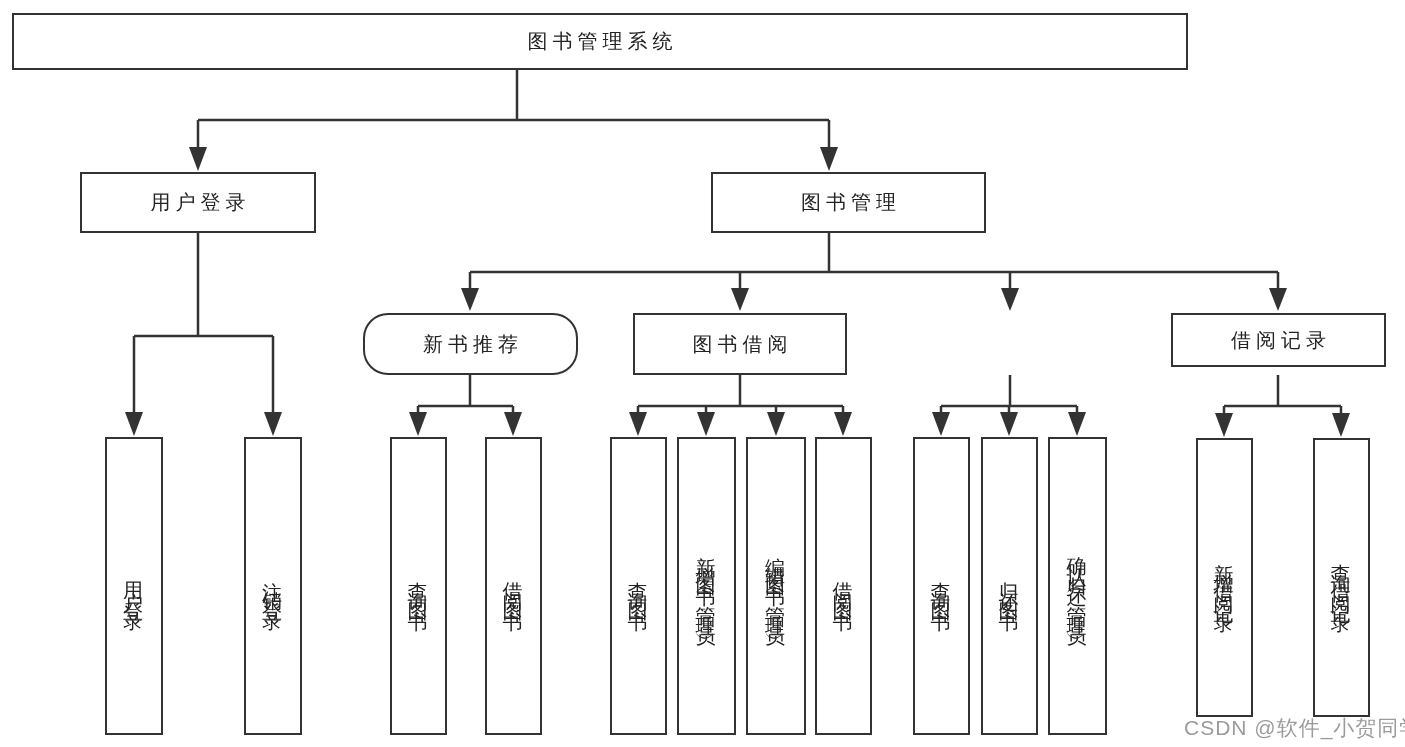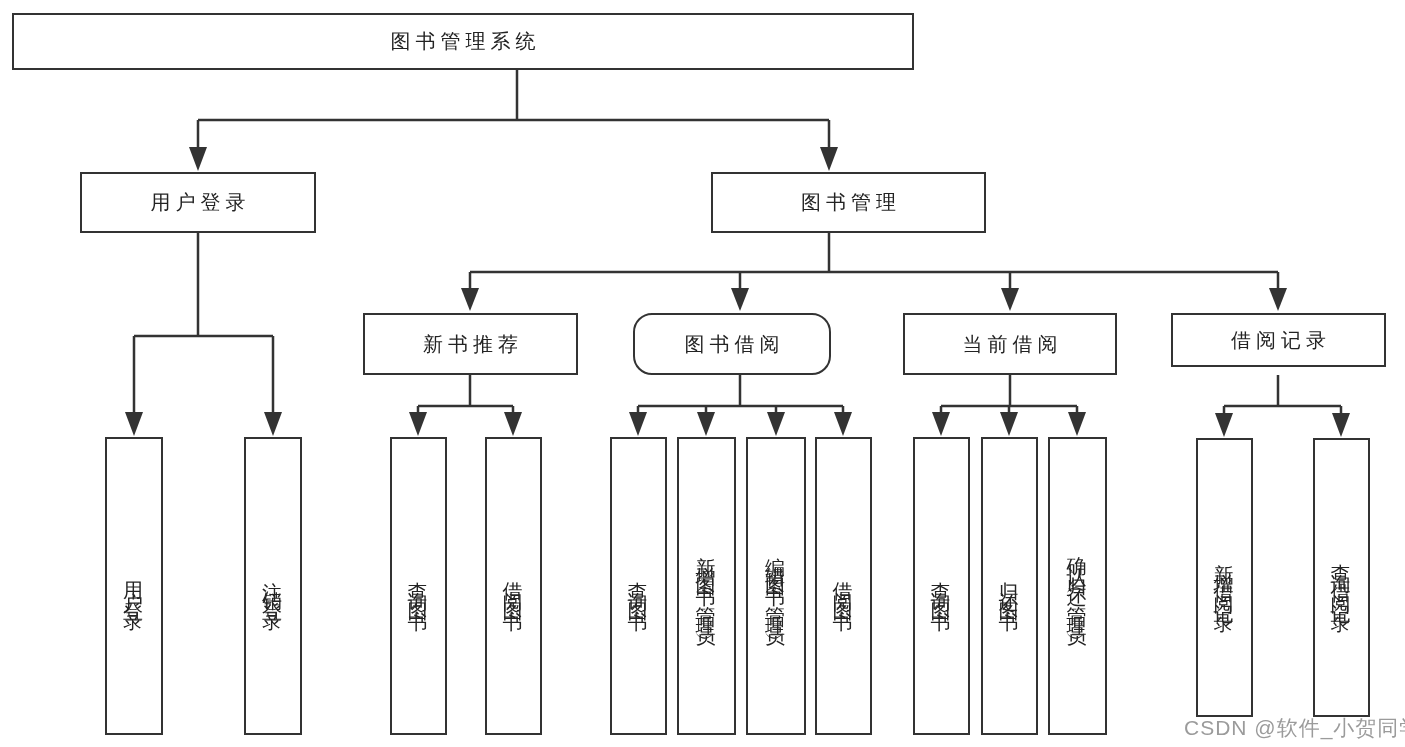--- a/index.html
+++ b/index.html
@@ -37,27 +37,27 @@
   }
   .leaf .vlabel {
     writing-mode: vertical-rl;
     text-orientation: mixed;
     font-size: 20px;
     letter-spacing: 10px;
     color: #232323;
     white-space: nowrap;
   }
   
-  #node-root   { left: 12px;   top: 13px;  width: 902px; height: 57px; }
+  #node-root   { left: 12px;   top: 13px;  width: 1176px; height: 57px; }
   
   #node-user-login      { left: 80px;  top: 172px; width: 236px; height: 61px; }
   #node-book-management { left: 711px; top: 172px; width: 275px; height: 61px; }
   
-  #node-new-book-recommend { left: 363px;  top: 313px; width: 215px; height: 62px; }
-  #node-book-borrowing     { left: 633px;  top: 313px; width: 198px; height: 62px; border-radius: 19px; }
+  #node-new-book-recommend { left: 363px;  top: 313px; width: 215px; height: 62px; border-radius: 25px; }
+  #node-book-borrowing     { left: 633px;  top: 313px; width: 214px; height: 62px; }
   #node-current-borrowing  { left: 903px;  top: 313px; width: 214px; height: 62px; }
   #node-borrow-records     { left: 1171px; top: 313px; width: 215px; height: 54px; }
   
   #leaf-user-login         { left: 105px;  top: 437px; width: 58px; height: 298px; }
   #leaf-logout             { left: 244px;  top: 437px; width: 58px; height: 298px; }
   #leaf-nb-query-books     { left: 390px;  top: 437px; width: 57px; height: 298px; }
   #leaf-nb-borrow-books    { left: 485px;  top: 437px; width: 57px; height: 298px; }
   #leaf-bb-query-books     { left: 610px;  top: 437px; width: 57px; height: 298px; }
   #leaf-bb-add-books       { left: 677px;  top: 437px; width: 59px; height: 298px; }
   #leaf-bb-edit-books      { left: 746px;  top: 437px; width: 60px; height: 298px; }
@@ -142,23 +142,20 @@
   <div class="node" id="node-book-management">
     <span class="hlabel">图书管理</span>
   </div>
 
   <div class="node" id="node-new-book-recommend">
     <span class="hlabel">新书推荐</span>
   </div>
   <div class="node" id="node-book-borrowing">
     <span class="hlabel">图书借阅</span>
   </div>
-  <div class="node" id="node-current-borrowing">
-    <span class="hlabel">当前借阅</span>
-  </div>
   <div class="node" id="node-borrow-records">
     <span class="hlabel">借阅记录</span>
   </div>
 
   <div class="node leaf" id="leaf-user-login">
     <span class="vlabel">用户登录</span>
   </div>
   <div class="node leaf" id="leaf-logout">
     <span class="vlabel">注销登录</span>
   </div>

